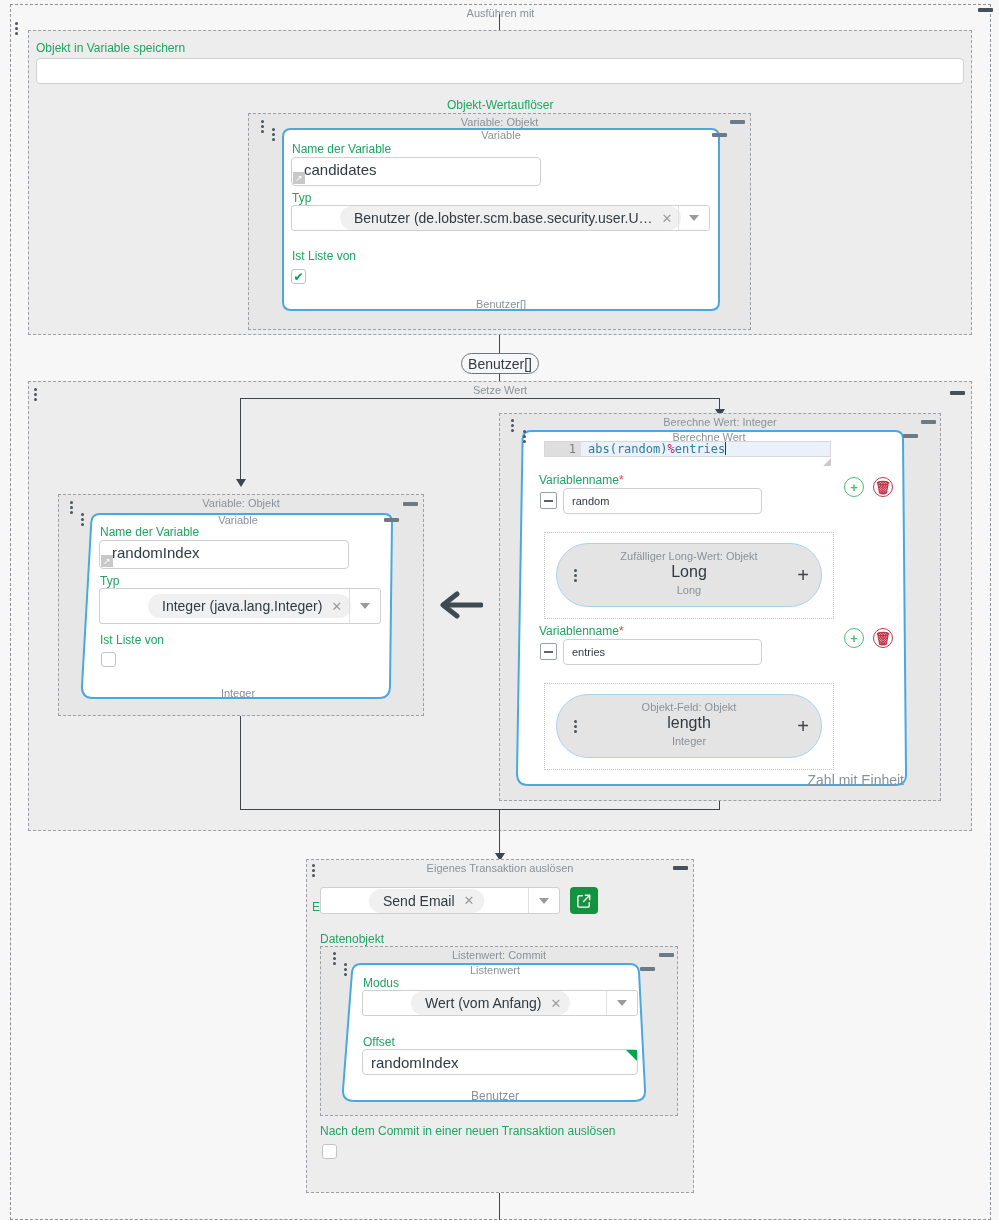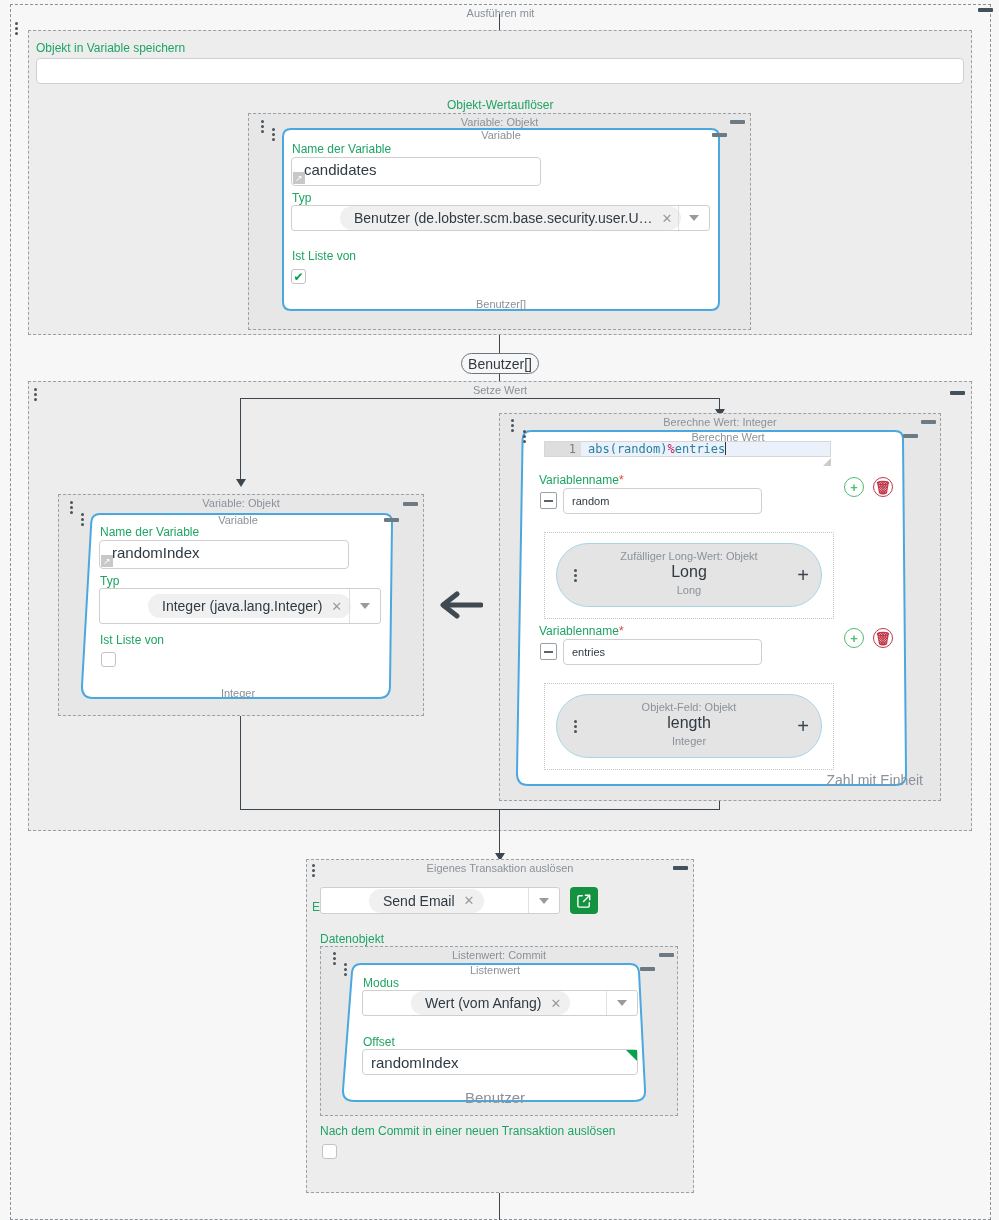--- a/index.html
+++ b/index.html
@@ -345,21 +345,21 @@
 <div class="drag-dots" style="left:510px;top:419px;">
   <i></i>
     <i></i>
     <i></i>
 </div>
 <div class="minus-btn light" style="left:921px;top:420px;"></div>
 
 <svg class="bluesvg" style="left:517px;top:425px;" width="404" height="364" viewBox="0 0 404 364">
   <path d="M14,6 Q6,6 5.6,14 L0,348 Q-0.4,360 11,360 L378,360 Q390,360 389,348 L386,14 Q386,6 378,6 Z" fill="#ffffff" stroke="#4aa8e0" stroke-width="2"></path>
 </svg>
-<div class="abs" style="left:533px;top:425px;width:390px;height:364px;">
+<div class="abs" style="left:514px;top:425px;width:390px;height:364px;">
   <div class="abs" style="top:6px;left:0;width:390px;text-align:center;color:#8a9199;font-size:11px;">Berechne Wert</div>
   <div class="abs" style="top:347px;left:0;width:390px;text-align:right;color:#8a9199;font-size:14px;">Zahl mit Einheit</div>
 </div>
 <div class="drag-dots" style="left:522px;top:430px;">
   <i></i>
     <i></i>
     <i></i>
 </div>
 <div class="minus-btn light" style="left:903px;top:434px;"></div>
 
@@ -471,21 +471,21 @@
     <i></i>
     <i></i>
 </div>
 <div class="minus-btn light" style="left:659px;top:953px;"></div>
 
 <svg class="bluesvg" style="left:343px;top:958px;" width="318" height="148" viewBox="0 0 318 148">
   <path d="M18,6 Q10,6 9,14 L0,132 Q-0.5,143 11,143 L291,143 Q303,143 302,132 L296,14 Q295,6 287,6 Z" fill="#ffffff" stroke="#4aa8e0" stroke-width="2"></path>
 </svg>
 <div class="abs" style="left:343px;top:958px;width:304px;height:148px;">
   <div class="abs" style="top:6px;left:0;width:304px;text-align:center;color:#8a9199;font-size:11px;">Listenwert</div>
-  <div class="abs" style="top:131px;left:0;width:304px;text-align:center;color:#8a9199;font-size:15px;">Benutzer</div>
+  <div class="abs" style="top:131px;left:0;width:304px;text-align:center;color:#8a9199;font-size:12px;">Benutzer</div>
 </div>
 <div class="drag-dots" style="left:343px;top:963px;">
   <i></i>
     <i></i>
     <i></i>
 </div>
 <div class="minus-btn light" style="left:640px;top:967px;"></div>
 
 <div class="flabel" style="left:363px;top:976px;">Modus</div>
 <div class="select" style="left:362px;top:990px;width:276px;height:26px;">

